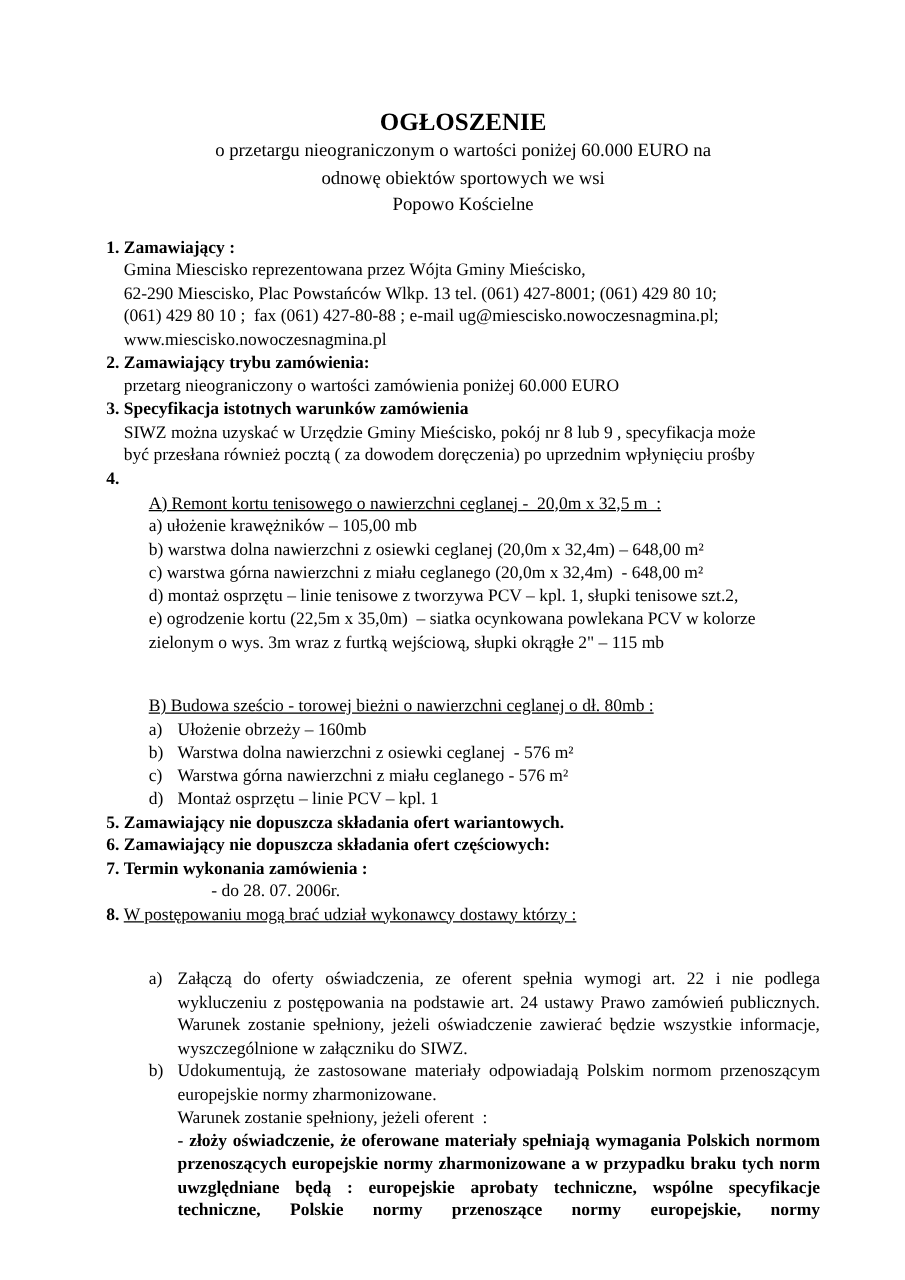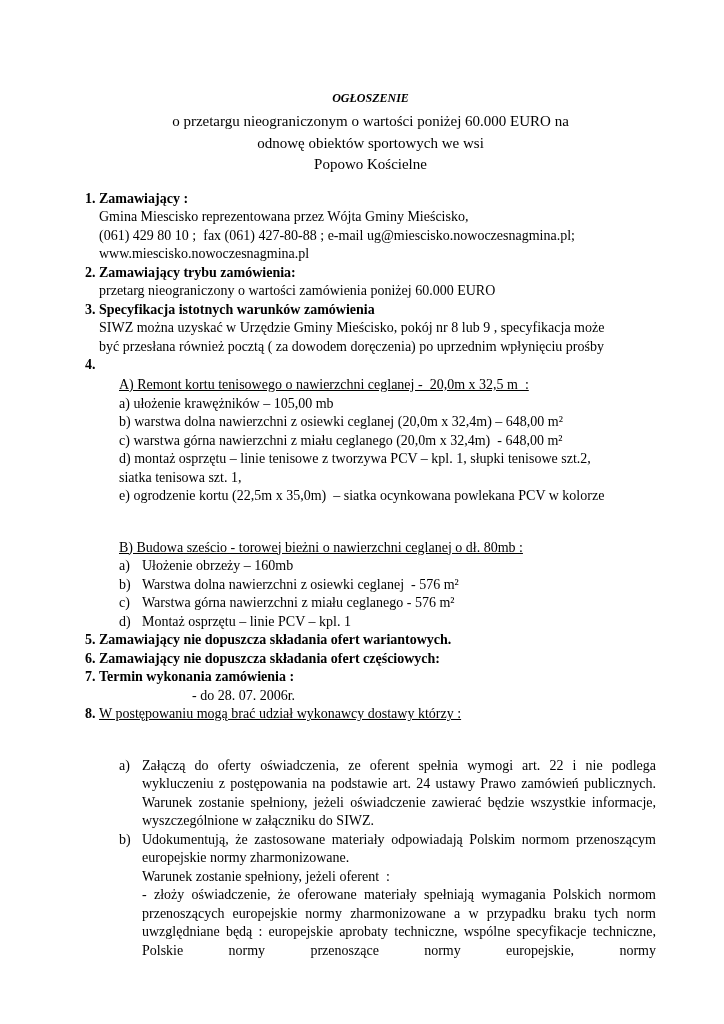--- a/index.html
+++ b/index.html
@@ -10,57 +10,58 @@
     background: #ffffff;
     color: #000000;
     font-family: "Liberation Serif", "DejaVu Serif", serif;
     font-size: 14px;
     line-height: 18.5px;
     box-sizing: border-box;
     padding: 86px 68px 0 85px;
     overflow: hidden;
   }
   .doc-header { text-align: center; margin-bottom: 14px; }
-  .doc-title { font-size: 12px; font-weight: bold; line-height: 25px; font-style: italic; }
+  .doc-title { font-size: 20px; font-weight: bold; line-height: 25px; }
   .doc-subtitle { font-size: 15px; font-weight: normal; line-height: 21.5px; }
   .item { display: flex; align-items: flex-start; }
   .num { flex: 0 0 14px; font-weight: bold; }
   .body { flex: 1 1 auto; min-width: 0; }
   .bold { font-weight: bold; }
   .underline { text-decoration: underline; }
   .line { white-space: pre-wrap; }
   .sub { margin-left: 20px; margin-top: 20px; }
   .b-row { display: flex; align-items: flex-start; }
   .b-marker { flex: 0 0 23px; }
   .b-text { flex: 1 1 auto; white-space: pre-wrap; }
-  .date-line { margin-left: 93px; white-space: pre-wrap; }
+  .date-line { margin-left: 70px; white-space: pre-wrap; }
   .gap { height: 13px; }
   .l-row { display: flex; align-items: flex-start; }
   .l-marker { flex: 0 0 23px; }
   .l-body { flex: 1 1 auto; min-width: 0; }
   .just { text-align: justify; }
-  .just-all { text-align: justify; text-align-last: justify; }
+  .just-all { text-align: justify; text-align-last: justify; font-weight: bold; }
 </style>
 </head>
 <body>
 
 <div class="page">
 
   <div class="doc-header">
     <div class="doc-title">OGŁOSZENIE</div>
     <div class="doc-subtitle">o przetargu nieograniczonym o wartości poniżej 60.000 EURO na</div>
     <div class="doc-subtitle">odnowę obiektów sportowych we wsi</div>
     <div class="doc-subtitle">Popowo Kościelne</div>
   </div>
 
   <div class="item">
     <span class="num">1.</span>
     <div class="body">
       <div class="bold">Zamawiający :</div>
       <div class="line">Gmina Miescisko reprezentowana przez Wójta Gminy Mieścisko,</div>
+      <div class="line">62-290 Miescisko, Plac Powstańców Wlkp. 13 tel. (061) 427-8001; (061) 429 80 10;</div>
       <div class="line">(061) 429 80 10 ;  fax (061) 427-80-88 ; e-mail ug@miescisko.nowoczesnagmina.pl;</div>
       <div class="line">www.miescisko.nowoczesnagmina.pl</div>
     </div>
   </div>
 
   <div class="item">
     <span class="num">2.</span>
     <div class="body">
       <div class="bold">Zamawiający trybu zamówienia:</div>
       <div class="line">przetarg nieograniczony o wartości zamówienia poniżej 60.000 EURO</div>
@@ -79,22 +80,22 @@
   <div class="item">
     <span class="num">4.</span>
     <div class="body">
 
       <div class="sub">
         <div class="underline line">A) Remont kortu tenisowego o nawierzchni ceglanej -  20,0m x 32,5 m  :</div>
         <div class="line">a) ułożenie krawężników – 105,00 mb</div>
         <div class="line">b) warstwa dolna nawierzchni z osiewki ceglanej (20,0m x 32,4m) – 648,00 m²</div>
         <div class="line">c) warstwa górna nawierzchni z miału ceglanego (20,0m x 32,4m)  - 648,00 m²</div>
         <div class="line">d) montaż osprzętu – linie tenisowe z tworzywa PCV – kpl. 1, słupki tenisowe szt.2,</div>
-        <div class="line">siatka tenisowa szt. 1,</div>
         <div class="line">e) ogrodzenie kortu (22,5m x 35,0m)  – siatka ocynkowana powlekana PCV w kolorze</div>
+        <div class="line">zielonym o wys. 3m wraz z furtką wejściową, słupki okrągłe 2" – 115 mb</div>
       </div>
 
       <div class="gap"></div>
 
       <div class="sub">
         <div class="underline line">B) Budowa sześcio - torowej bieżni o nawierzchni ceglanej o dł. 80mb :</div>
         <div class="b-row">
           <span class="b-marker">a)</span>
           <span class="b-text">Ułożenie obrzeży – 160mb</span>
         </div>

